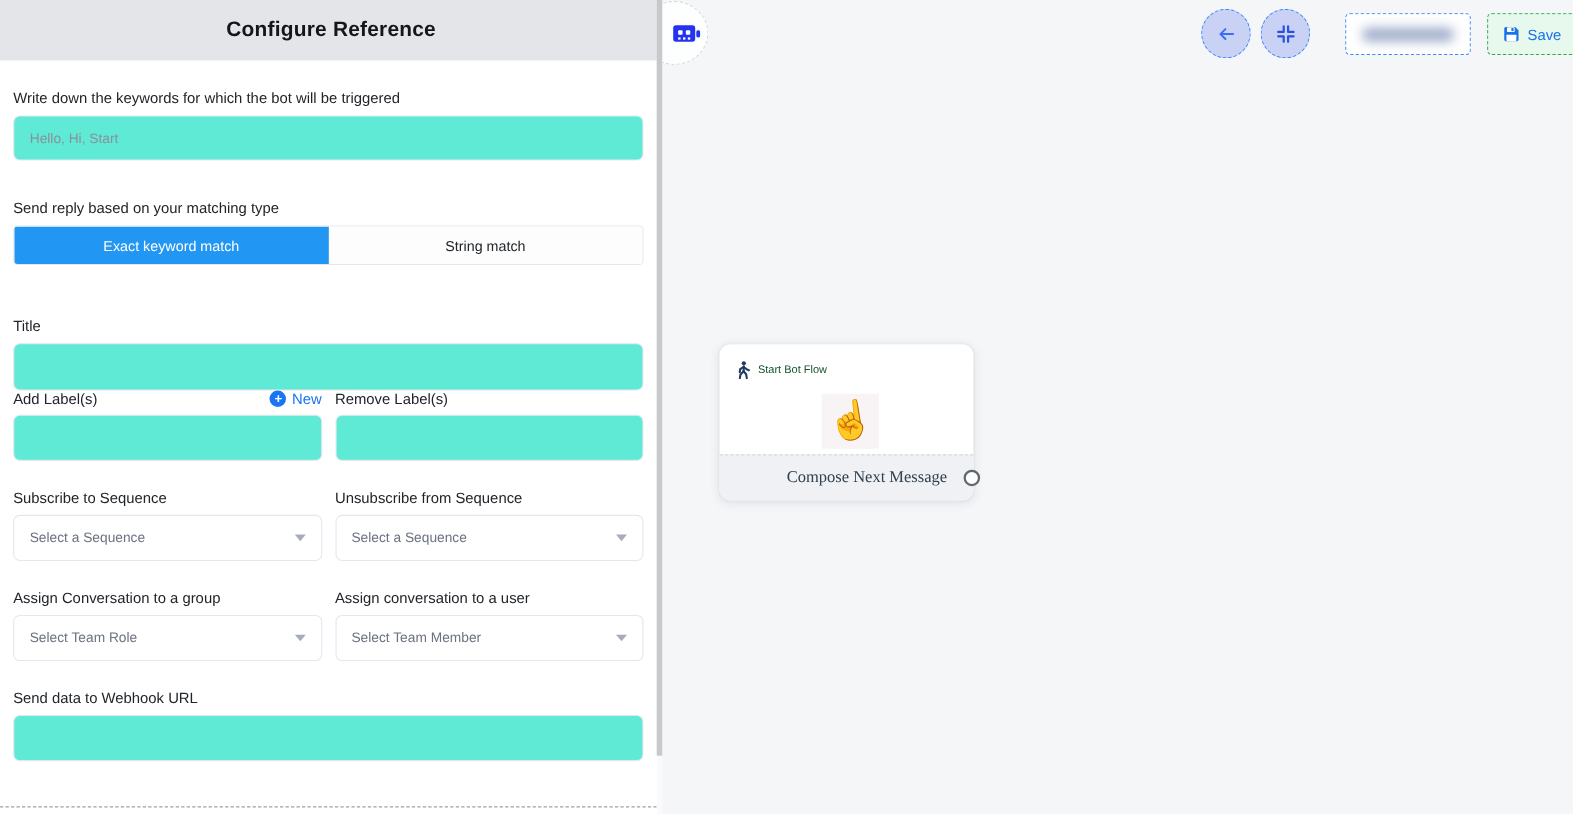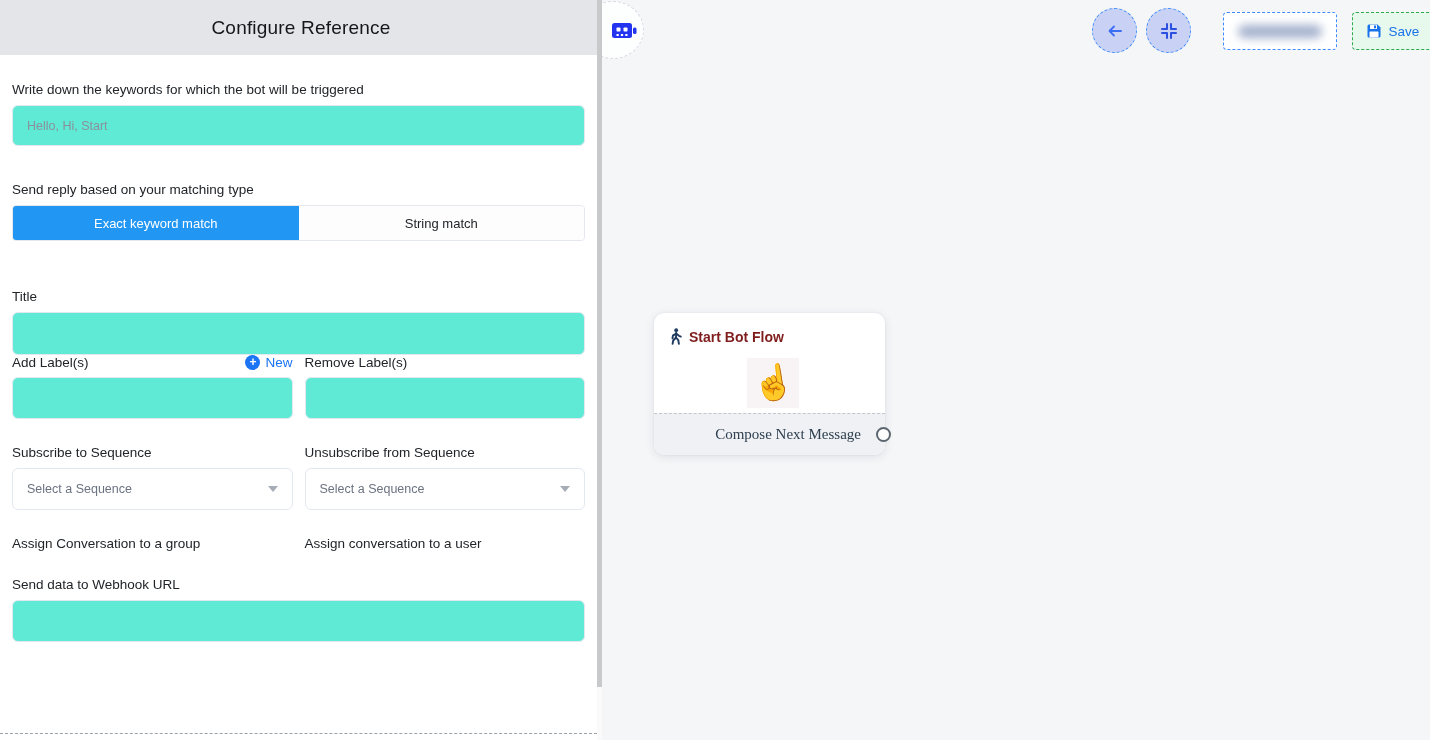--- a/index.html
+++ b/index.html
@@ -4,21 +4,21 @@
 <style>
   * { margin:0; padding:0; box-sizing:border-box; }
   html,body { width:1430px; height:740px; overflow:hidden;
     font-family:"Liberation Sans", sans-serif; background:#f5f6f8; }
 
   
   .panel { position:absolute; left:0; top:0; width:602px; height:740px;
     background:#ffffff; z-index:10; }
   .panel-header { height:55px; background:#e3e5e9; display:flex;
     align-items:center; justify-content:center; }
-  .panel-title { font-size:19px; font-weight:400; color:#14171a; letter-spacing:.2px; }
+  .panel-title { font-size:19px; font-weight:700; color:#14171a; letter-spacing:.2px; }
   .panel-body { padding:0 17px 0 12px; position:relative; }
 
   .field-label { font-size:13.5px; color:#212529; margin-top:26px; }
   .text-input { width:100%; height:41px; margin-top:8px; border:1px solid #e3e7f0;
     border-radius:6px; background:#5eead4; padding:0 14px; font-size:12.5px;
     color:#333; outline:none; font-family:"Liberation Sans", sans-serif; }
   .text-input::placeholder { color:#8b919c; }
   .tall { height:43px; }
 
   .toggle-group { display:flex; margin-top:8px; height:36px;
@@ -77,21 +77,21 @@
     background:#e7f8ed; border:1.5px dashed #2eaa4e; border-radius:4px;
     display:flex; align-items:center; justify-content:center; gap:7px;
     cursor:pointer; }
   .save-label { font-size:13.5px; color:#1a73e8; font-weight:400; }
 
   
   .flow-node { position:absolute; left:40px; top:313px; width:231px; height:142px;
     background:#ffffff; border-radius:10px;
     box-shadow:0 2px 10px rgba(30,40,60,.10), 0 0 2px rgba(30,40,60,.08); }
   .node-header { display:flex; align-items:center; gap:6px; padding:15px 14px 0 14px; }
-  .node-title { font-size:14px; font-weight:700; color:#7f1d1d; }
+  .node-title { font-size:10px; font-weight:400; color:#14532d; }
   .cursor-box { position:absolute; left:93px; top:45px; width:52px; height:50px;
     background:#f8f4f6; display:flex; align-items:center; justify-content:center; }
   .hand-cursor { font-size:34px; color:#3a3a3a; transform:rotate(-8deg); line-height:1; }
   .node-footer { position:absolute; left:0; right:0; bottom:0; height:42px;
     background:#f0f1f4; border-top:1.5px dashed #c3c7cd;
     border-radius:0 0 10px 10px; display:flex; align-items:center;
     justify-content:flex-end; padding-right:24px; gap:8px; }
   .footer-label { font-size:15px; color:#2f4050;font-family:Liberation Serif, serif; }
   .handle-circle { position:absolute; right:-6px; top:50%; margin-top:-7.5px;
     width:15px; height:15px; border-radius:50%; background:#fdfdfd;
@@ -148,20 +148,30 @@
       <div class="select-box">
         <span class="select-value">Select a Sequence</span>
         <span class="caret-down"></span>
       </div>
     </div>
 
     <div class="two-col">
       <div class="field-label">Assign Conversation to a group</div>
       <div class="field-label">Assign conversation to a user</div>
     </div>
+    <div class="two-col">
+      <div class="select-box">
+        <span class="select-value">Select Team Role</span>
+        <span class="caret-down"></span>
+      </div>
+      <div class="select-box">
+        <span class="select-value">Select Team Member</span>
+        <span class="caret-down"></span>
+      </div>
+    </div>
 
     <div class="field-label">Send data to Webhook URL</div>
     <input class="text-input" style="height: 42px;" type="text">
   </div>
 
   <div class="panel-divider"></div>
   <div class="scroll-track">
     <div class="scroll-thumb"></div>
   </div>
 </div>

